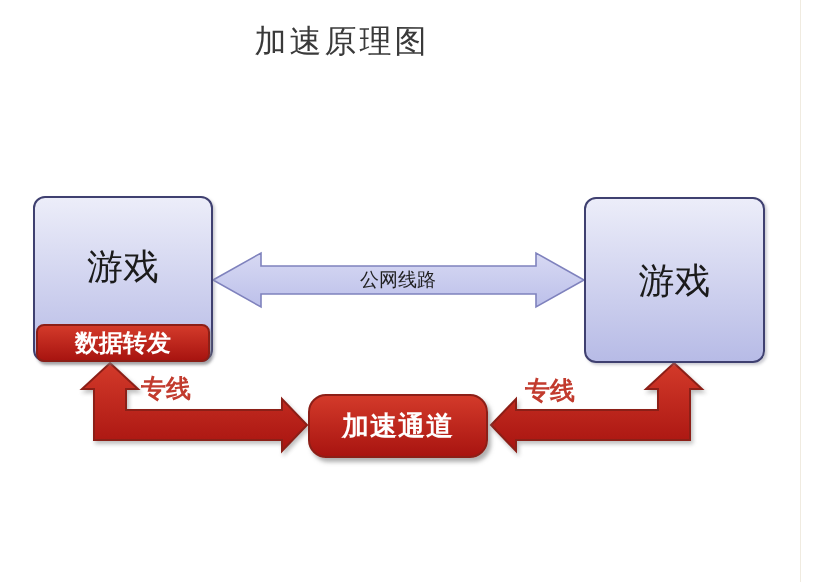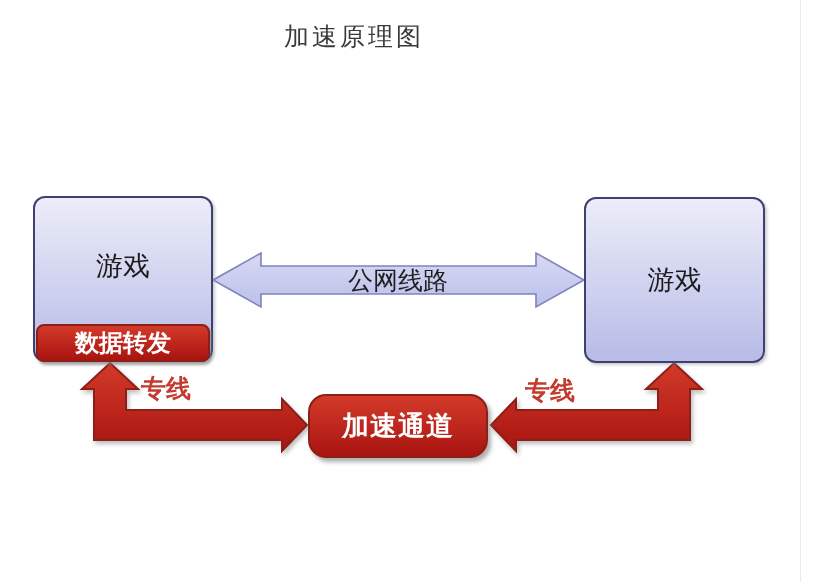--- a/index.html
+++ b/index.html
@@ -7,50 +7,50 @@
     --arrow-public-fill-top:#d7d9f3; --arrow-public-fill-bottom:#bcc0ea; --arrow-public-border:#7f82bd;
     --red-fill-top:#d33a2a; --red-fill-bottom:#a81410; --red-border:#8c1f17;
     --dedicated-label-color:#c23b2e; --title-color:#3a3a3a; --watermark-color:#c2c2c2;
   }
   html,body{margin:0;padding:0;background:#ffffff;}
   #canvas{
     position:relative; width:814px; height:582px; overflow:hidden;
     background:#ffffff; font-family:"Liberation Sans","DejaVu Sans",sans-serif;
   }
   .title{
-    position:absolute; left:12px; top:20px; width:684px; text-align:center;
-    font-size:25px; letter-spacing:3px; color:var(--title-color,#3a3a3a); font-weight:400;
+    position:absolute; left:0; top:20px; width:684px; text-align:center;
+    font-size:32px; letter-spacing:3px; color:var(--title-color,#3a3a3a); font-weight:400;
   }
   #arrows{position:absolute; left:0; top:0;}
   .pub-arrow{ fill:url(#lavGrad); stroke:var(--arrow-public-border,#7f82bd); stroke-width:1.6; }
   .red-arrow{ fill:url(#redGrad); stroke:var(--red-border,#8c1f17); stroke-width:2;
     filter:drop-shadow(2px 3px 2px rgba(110,110,110,.45)); }
   .lavbox{
     position:absolute; border:2px solid var(--box-border,#3f4070); border-radius:12px;
     background:linear-gradient(180deg,var(--box-fill-top,#ecedf9),var(--box-fill-bottom,#b7bbe6));
     display:flex; align-items:center; justify-content:center; text-align:center;
-    font-size:27px; line-height:31px; color:#1b1b1b; font-weight:500;
+    font-size:36px; line-height:31px; color:#1b1b1b; font-weight:500;
     box-shadow:2px 2px 3px rgba(140,140,155,.45);
   }
   #client-box{left:33px; top:196px; width:176px; height:162px;}
   #client-box .boxtext{margin-bottom:26px;}
   #server-box{left:584px; top:197px; width:177px; height:162px;}
   .redbox{
     position:absolute; border:2px solid var(--red-border,#8c1f17);
     background:linear-gradient(180deg,var(--red-fill-top,#d33a2a),var(--red-fill-bottom,#a81410));
     color:#ffffff; font-weight:700; display:flex; align-items:center; justify-content:center;
     text-align:center;
   }
   #forward-badge{left:36px; top:324px; width:170px; height:34px; border-radius:8px;
     font-size:24px; box-shadow:2px 3px 3px rgba(120,120,120,.5);}
   #tunnel-box{left:308px; top:394px; width:176px; height:60px; border-radius:18px;
     font-size:27px; letter-spacing:1px; box-shadow:3px 4px 4px rgba(110,110,110,.55);}
   .pub-label{
     position:absolute; left:298px; top:262px; width:200px; height:36px; line-height:36px;
-    text-align:center; font-size:25px; color:#1f1f1f; font-weight:500;
+    text-align:center; font-size:19px; color:#1f1f1f; font-weight:500;
   }
   .ded-label{
     position:absolute; width:100px; text-align:left; font-size:25px; font-weight:700;
     color:var(--dedicated-label-color,#c23b2e);
   }
   #ded-left{left:141px; top:372px;}
   #ded-right{left:525px; top:374px;}
   .watermark{
     position:absolute; right:10px; top:532px; font-size:23px; letter-spacing:1px;
     color:var(--watermark-color,#c2c2c2);

